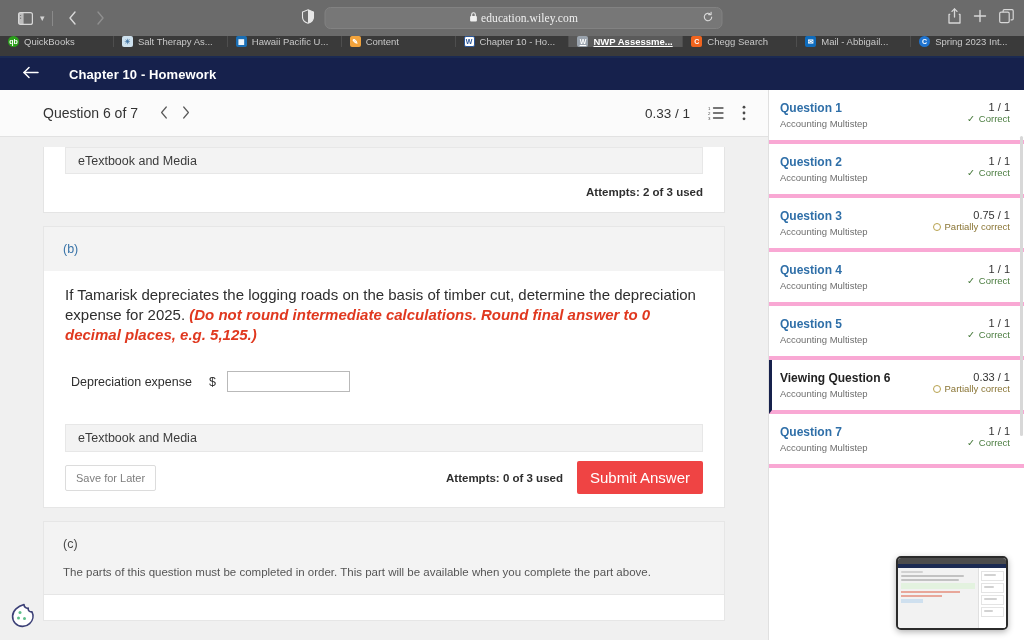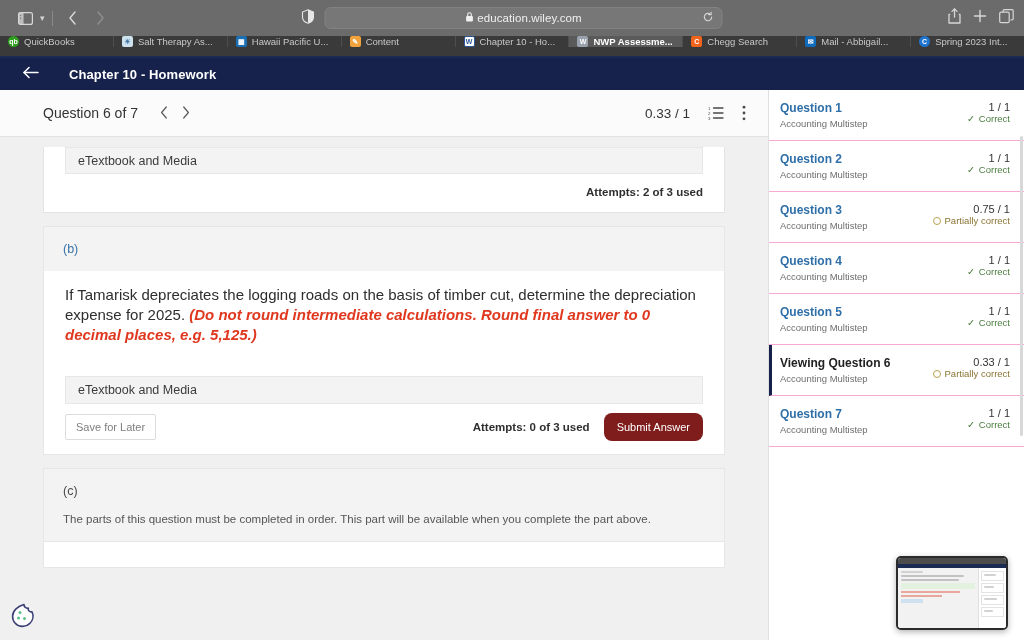--- a/index.html
+++ b/index.html
@@ -33,20 +33,21 @@
     display: flex; align-items: center; gap: 10px;
   }
   .shield { color: #e6e6e6; }
   .url-field {
     width: 398px; height: 22px;
     background: #777777;
     border: 1px solid #828282;
     border-radius: 6px;
     display: flex; align-items: center; justify-content: center;
     position: relative;
+    font-family: Liberation Serif, serif;
   }
   .url-text {
     font-size: 11.5px; color: #f0f0f0;
     display: flex; align-items: center; gap: 4px;
     letter-spacing: .1px;
   }
   .reload {
     position: absolute; right: 8px; top: 50%; transform: translateY(-50%);
     color: #d8d8d8; font-size: 11px;
   }
@@ -66,21 +67,21 @@
     flex: 1 1 0;
     min-width: 0;
     display: flex; align-items: center; gap: 5px;
     padding: 0 8px;
     border-right: 1px solid #4e4e4e;
     color: #c9c9c9;
     font-size: 9.5px;
     white-space: nowrap; overflow: hidden;
   }
   .bm:last-child { border-right: none; }
-  .bm.active { background: #5a5a5a; color: #ffffff; font-weight: bold; }
+  .bm.active { background: #5a5a5a; color: #ffffff; font-weight: bold; text-decoration: underline; }
   .bm-label { overflow: hidden; text-overflow: ellipsis; }
   .fav {
     width: 11px; height: 11px; flex: 0 0 11px;
     border-radius: 2px;
     display: flex; align-items: center; justify-content: center;
     font-size: 7px; font-weight: bold; color: #fff;
     line-height: 1;
   }
   .fav-quickbooks { background: #2ca01c; border-radius: 50%; }
   .fav-salt { background: #cfe2ef; color: #3b6e9e; }
@@ -216,25 +217,25 @@
     border: 1px solid #dcdcdc;
     border-radius: 2px;
     padding: 6px 10px;
   }
   .actions-right {
     margin-left: auto;
     display: flex; align-items: center; gap: 14px;
   }
   .attempts-2 { font-size: 11.5px; color: #2f2f2f; font-weight: bold; }
   .submit-btn {
-    background: #7f1d1d;
+    background: #ef4444;
     color: #ffffff;
-    font-size: 11px;
+    font-size: 15px;
     padding: 8px 13px;
-    border: none; border-radius: 8px;
+    border: none; border-radius: 2px;
   }
 
   .part-c-body {
     background: #f3f3f3;
     border: 1px solid #e6e6e6;
     border-top: none;
     padding: 0 19px 16px 19px;
     font-size: 11.5px; color: #555555;
   }
   .card-blank {
@@ -257,21 +258,21 @@
     display: flex; align-items: center;
     padding: 0 16px 0 11px;
     border-bottom: 1px solid #e6e6e6;
   }
   .ql-title { font-size: 15px; color: #333333; }
   .ql-close { margin-left: auto; font-size: 15px; color: #555555; }
 
   .ql-list { flex: 1; overflow: hidden; position: relative; }
   .ql-item {
     padding: 11px 14px 11px 11px;
-    border-bottom: 1px solid #f9a8d4;
+    border-bottom: 4px solid #f9a8d4;
     display: flex; justify-content: space-between; align-items: flex-start;
   }
   .ql-item.current {
     border-left: 3px solid #16214c;
     padding-left: 8px;
   }
   .ql-left { display: flex; flex-direction: column; gap: 3px; }
   .ql-q { font-size: 12px; color: #2f6fa8; font-weight: bold; }
   .ql-item.current .ql-q { color: #222222; }
   .ql-sub { font-size: 9.5px; color: #6e6e6e; }
@@ -497,20 +498,25 @@
       <div class="card-gap"></div>
 
       <div>
         <div class="part-head">(b)</div>
         <div class="part-body">
           <div class="qtext">
             <span>If Tamarisk depreciates the logging roads on the basis of timber cut, determine the depreciation expense for 2025.</span>
             <span class="emphasis">(Do not round intermediate calculations. Round final answer to 0 decimal places, e.g. 5,125.)</span>
           </div>
 
+          <div class="answer-row">
+            <span class="answer-label">Depreciation expense</span>
+            <span class="dollar">$</span>
+            <input class="answer-input" type="text" value="" style="">
+          </div>
 
           <div class="etext-bar2">eTextbook and Media</div>
 
           <div class="actions-row">
             <button class="save-later">Save for Later</button>
             <span class="actions-right">
               <span class="attempts-2">Attempts: 0 of 3 used</span>
               <button class="submit-btn">Submit Answer</button>
             </span>
           </div>

